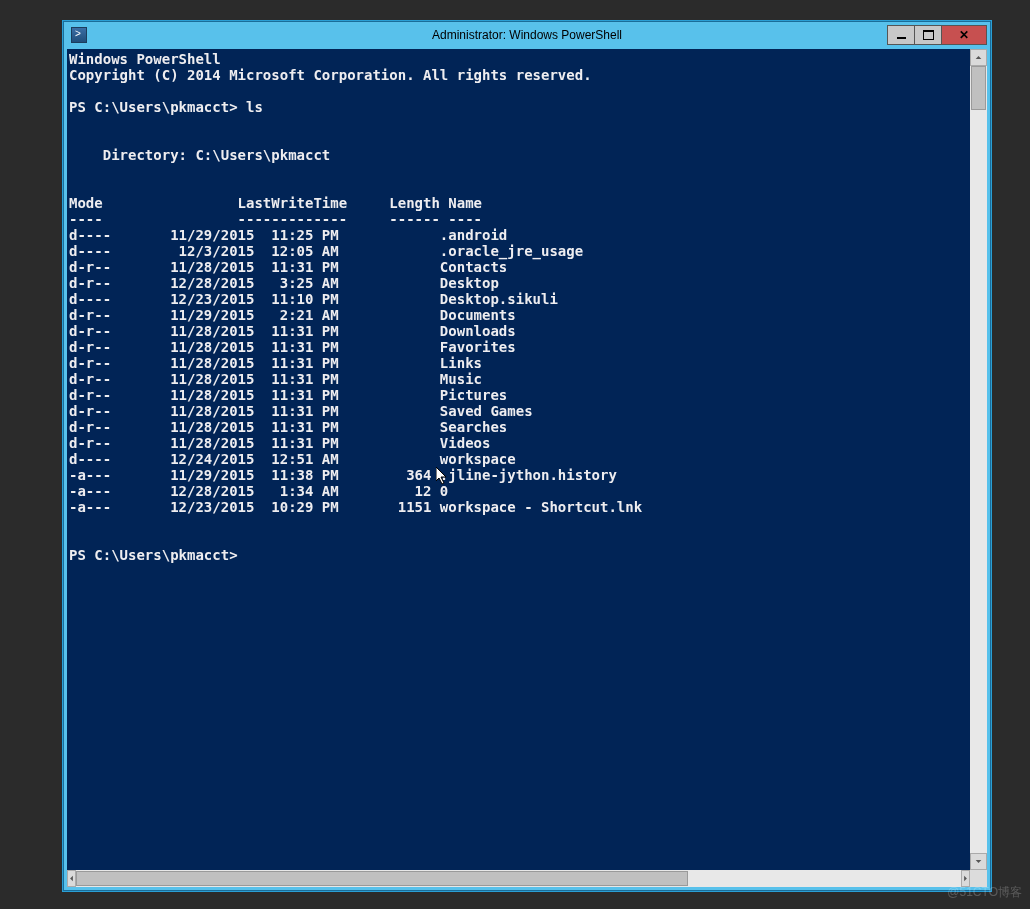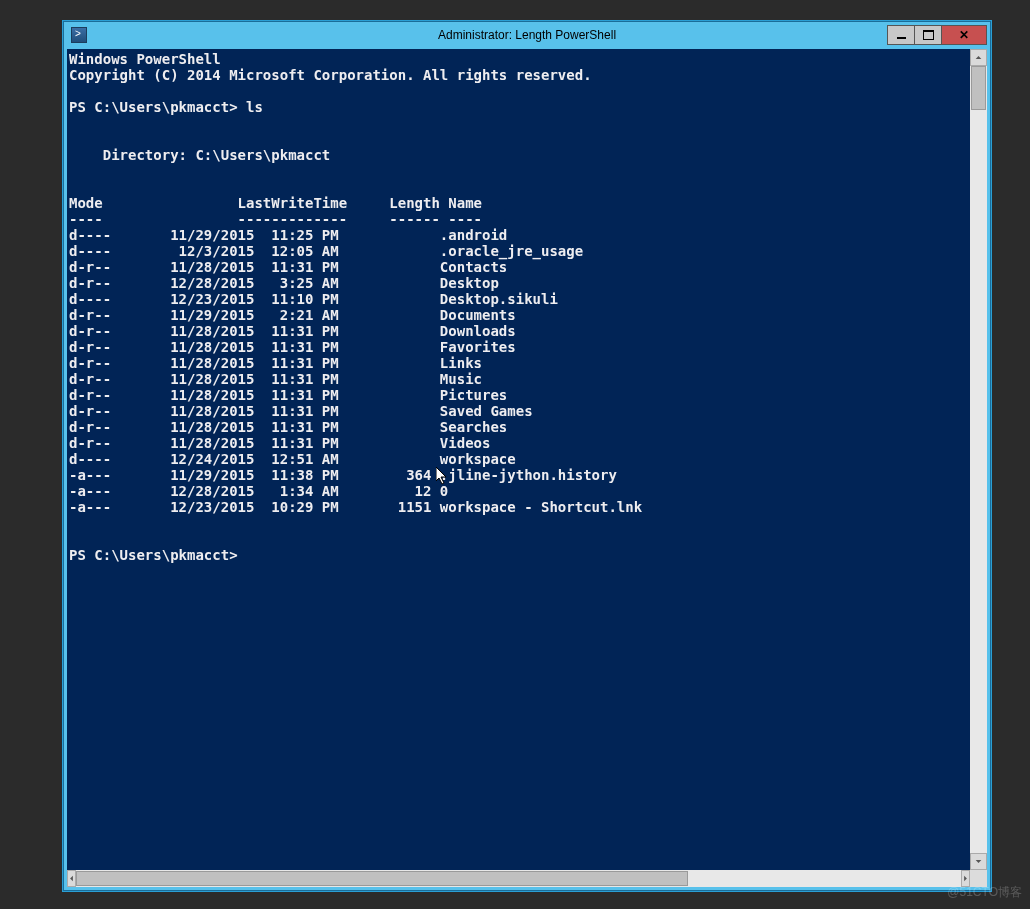--- a/index.html
+++ b/index.html
@@ -199,21 +199,21 @@
     font-size: 12px;
   }
 </style>
 </head>
 <body>
 
 <div class="window">
 
   <div class="titlebar">
     <div class="ps-icon"></div>
-    <div class="title">Administrator: Length PowerShell</div>
+    <div class="title">Administrator: Windows PowerShell</div>
     <div class="winbtns">
       <div class="winbtn min">
           <span class="min-g"></span>
         </div>
       <div class="winbtn max">
           <span class="max-g"></span>
         </div>
       <div class="winbtn close">
           <span>✕</span>
         </div>

